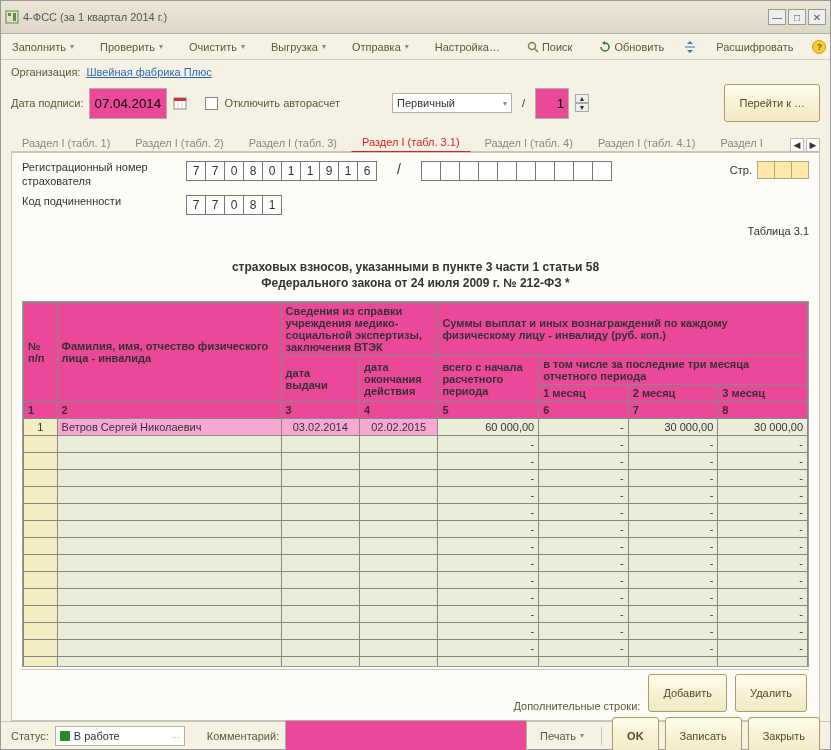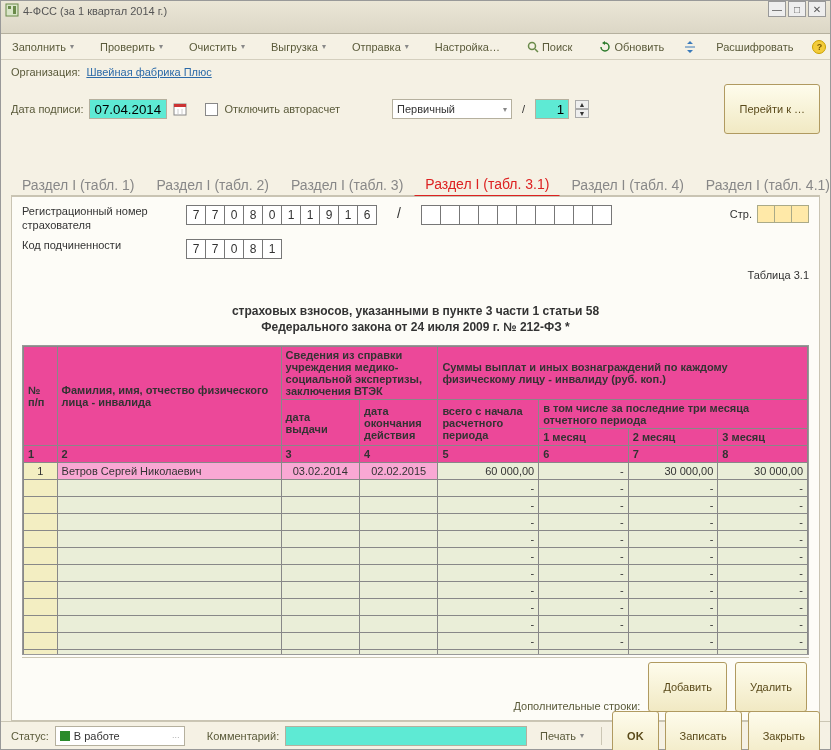--- a/index.html
+++ b/index.html
@@ -1,37 +1,37 @@
 <!DOCTYPE html>
 <html><head>
 <meta charset="utf-8">
 <style>
   * { box-sizing: border-box; }
   body { margin:0; font-family: Arial, sans-serif; font-size:11px; background:#f5f1e4; color:#333; }
   .window { width:831px; height:750px; display:flex; flex-direction:column; border:1px solid #999; background:#f5f1e4; }
-  .titlebar { height:24px; background:linear-gradient(#ebe6d6,#dcd7c6); display:flex; align-items:flex-end; padding:16px 4px; border-bottom:1px solid #b5b09e; }
+  .titlebar { height:24px; background:linear-gradient(#ebe6d6,#dcd7c6); display:flex; align-items:center; padding:16px 4px; border-bottom:1px solid #b5b09e; }
   .titlebar-icon { width:14px; height:14px; margin-right:4px; display:inline-flex; align-items:center; justify-content:center; }
   .title-text { color:#555; font-size:11px; }
   .winbtns { margin-left:auto; display:flex; gap:2px; }
   .winbtn { width:18px; height:16px; border:1px solid #999; background:#eee; display:flex; align-items:center; justify-content:center; font-size:10px; color:#555; cursor:pointer; }
   .toolbar { height:26px; background:#f5f1e4; display:flex; align-items:center; padding:0 4px; border-bottom:1px solid #d4cfbe; gap:2px; }
   .tbtn { padding:2px 6px; color:#5a5a3a; cursor:pointer; display:flex; align-items:center; gap:2px; border:1px solid transparent; border-radius:2px; }
   .drop::after { content:"▾"; font-size:8px; margin-left:2px; color:#888; }
   .sep { width:1px; height:18px; background:#cbc6b4; margin:0 4px; }
   .ticon { width:14px; height:14px; display:inline-flex; align-items:center; justify-content:center; }
   .content { flex:1; padding:6px 10px 0 10px; overflow:hidden; display:flex; flex-direction:column; }
   .row { display:flex; align-items:center; margin-bottom:6px; gap:6px; }
   .label { color:#5a5a3a; }
   .link { color:#2b6aa8; text-decoration:underline; cursor:pointer; }
-  .input { background:#5eead4; border:1px solid #b5b09e; height:20px; padding:1px 4px; }
+  .input { background:#ec4899; border:1px solid #b5b09e; height:31px; padding:1px 4px; }
   .dateinput { width:78px; }
   .select { background:#fff; border:1px solid #b5b09e; height:20px; padding:1px 4px; width:120px; display:flex; align-items:center; }
   .select .arrow { margin-left:auto; font-size:8px; color:#888; }
   .tabs { display:flex; align-items:flex-end; margin-top:4px; position:relative; }
-  .tab { padding:3px 10px; color:#5a5a3a; border:1px solid transparent; border-bottom:none; cursor:pointer; white-space:nowrap; font-size:14px;margin-top:28px; }
+  .tab { padding:3px 10px; color:#5a5a3a; border:1px solid transparent; border-bottom:none; cursor:pointer; white-space:nowrap; font-size:11px; }
   .tab.dim { color:#888; }
   .tab.active { color:#d22; border-bottom:1px solid #d22; }
   .tabsep { width:3px; }
   .tab-nav { margin-left:auto; display:flex; }
   .tab-nav span { width:14px; height:14px; border:1px solid #c0bba9; display:flex; align-items:center; justify-content:center; font-size:9px; cursor:pointer; margin-left:2px; background:#fff; }
   .page-area { flex:1; border:1px solid #c9c4b3; border-top:2px solid #c9c4b3; margin-top:-1px; background:#fdfcf7; padding:8px 10px 4px 10px; overflow:hidden; display:flex; flex-direction:column; }
   .reg-row { display:flex; align-items:flex-start; gap:14px; margin-bottom:6px; }
   .reg-label { width:150px; color:#333; line-height:1.25; }
   .cells { display:flex; gap:0; }
   .cell { width:20px; height:20px; border:1px solid #777; text-align:center; line-height:18px; font-size:12px; background:#fff; margin-left:-1px; }
@@ -45,21 +45,21 @@
   table.data { border-collapse:collapse; width:100%; font-size:11px; }
   table.data th, table.data td { border:1px solid #888; padding:2px 4px; }
   table.data th { background:#ec4899; font-weight:bold; text-align:left; vertical-align:middle; }
   .numrow th { background:#fff; height:16px; }
   .datarow td { height:15px; background:#eaeed8; }
   .datarow td.first { background:#f3eec2; }
   .datarow td.white { background:#f9a8d4; }
   .rt { text-align:right; }
   .ct { text-align:center; }
   .bottom-bar { display:flex; align-items:flex-end; padding:4px 2px; gap:8px; border-top:1px solid #cbc6b4; margin-top:2px; }
-  .btn { padding:18px 14px; border:1px solid #b09a60; background:linear-gradient(#fefcec,#f1e9c3); border-radius:3px; cursor:pointer; color:#5a4a1a; }
+  .btn { padding:12px 14px; border:1px solid #b09a60; background:linear-gradient(#fefcec,#f1e9c3); border-radius:3px; cursor:pointer; color:#5a4a1a; }
   .footer { height:28px; border-top:1px solid #cbc6b4; display:flex; align-items:center; padding:0 10px; gap:6px; background:#f5f1e4; }
   .status-select { width:130px; }
   .status-icon { width:10px; height:10px; background:#2b8a2b; display:inline-block; margin-right:4px; }
   .checkbox { width:13px; height:13px; border:1px solid #888; background:#fff; display:inline-block; }
   .spin { display:flex; flex-direction:column; }
   .spin span { width:14px;height:9px; border:1px solid #aaa; font-size:7px; text-align:center; line-height:7px; background:#eee; cursor:pointer; }
   .numinput { width:34px; text-align:right; }
   .yellow-circle { width:14px; height:14px; border-radius:50%; background:#f4cc3a; border:1px solid #c9a000; display:inline-block; }
 </style>
 </head>

